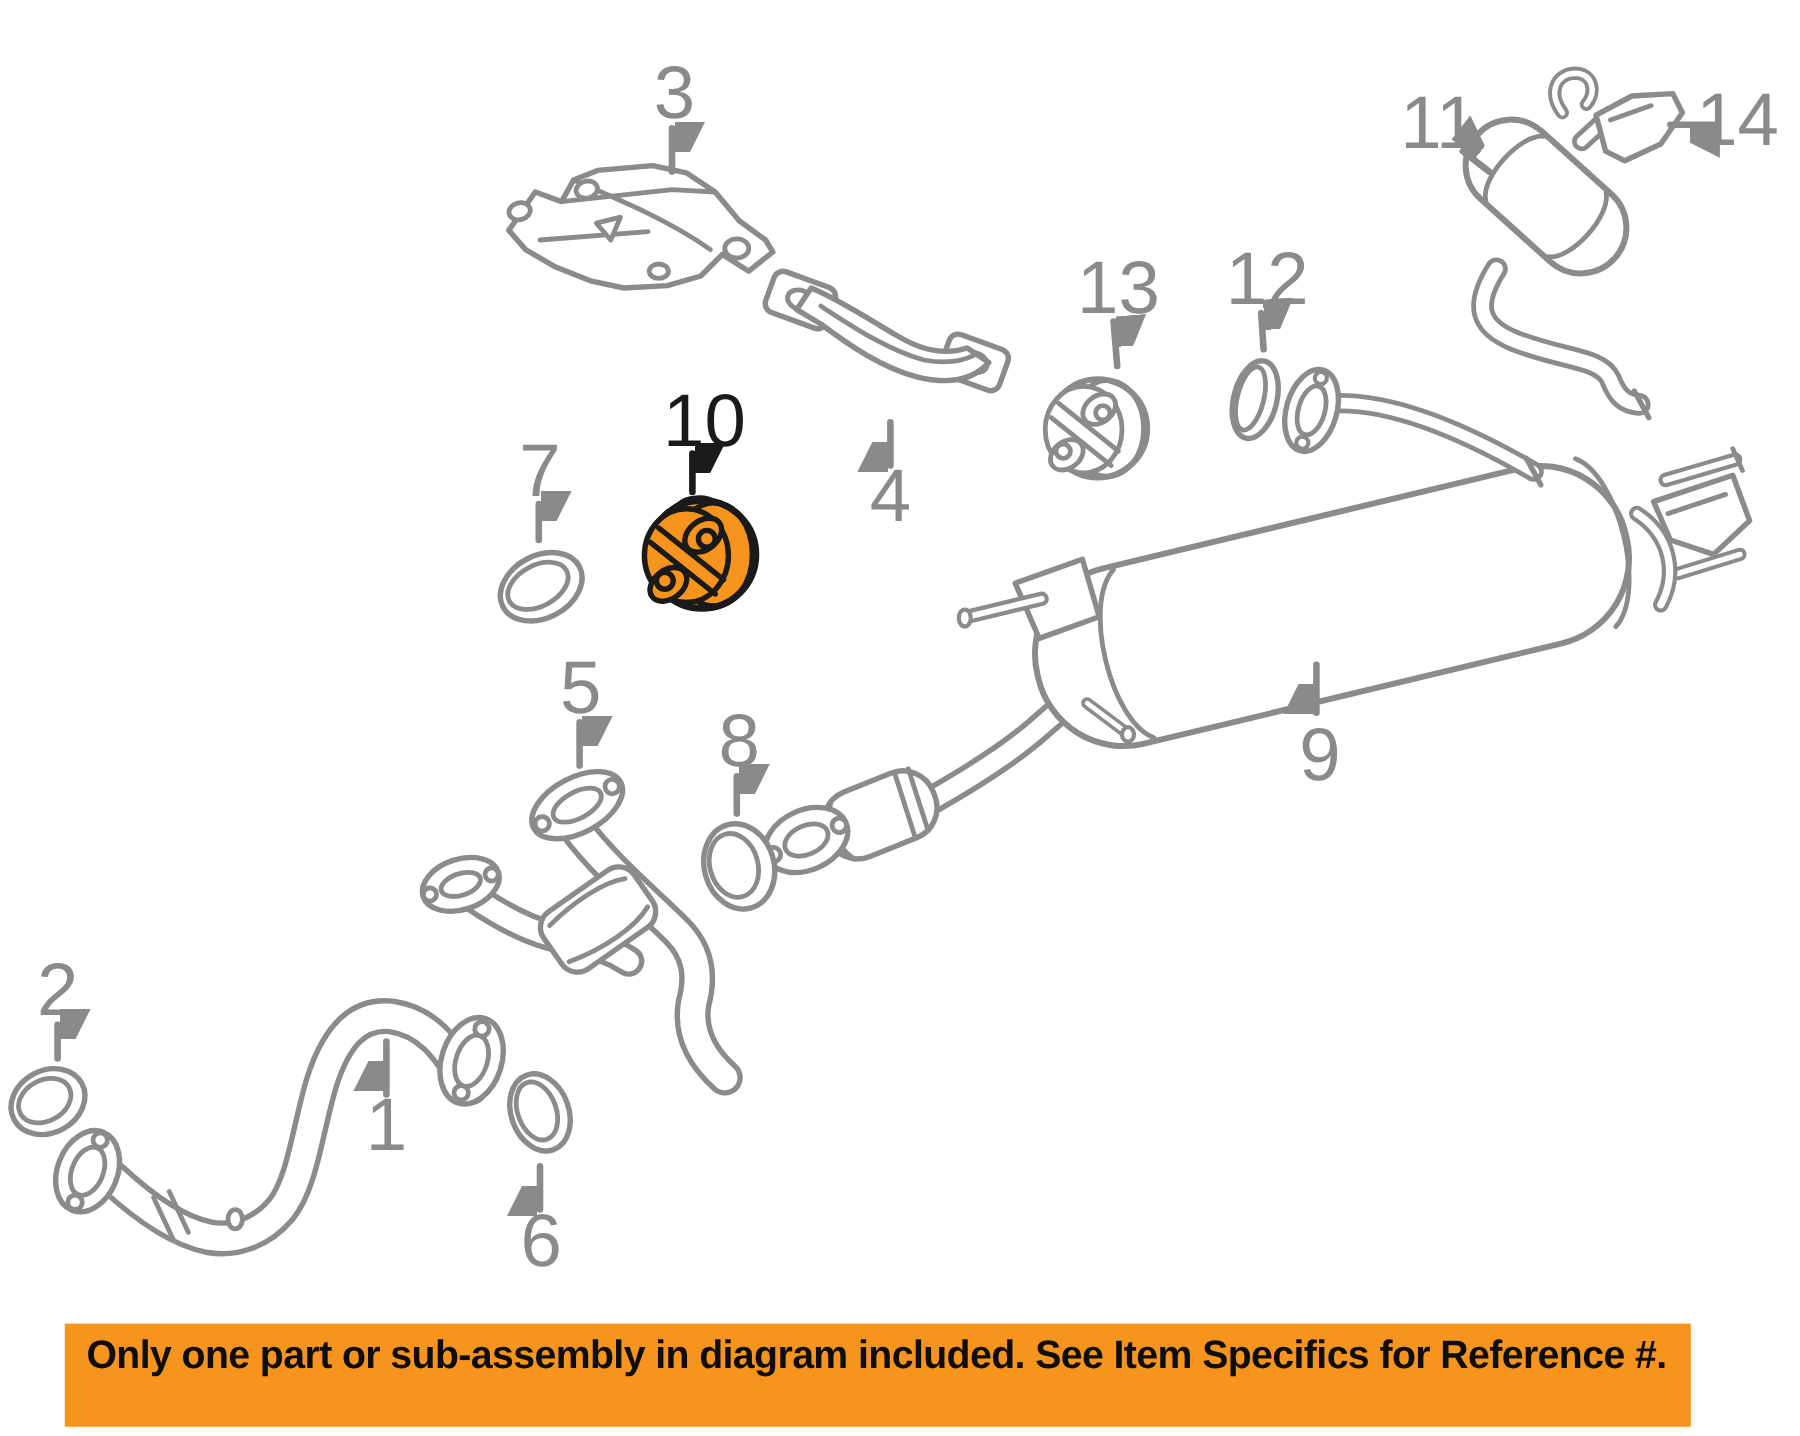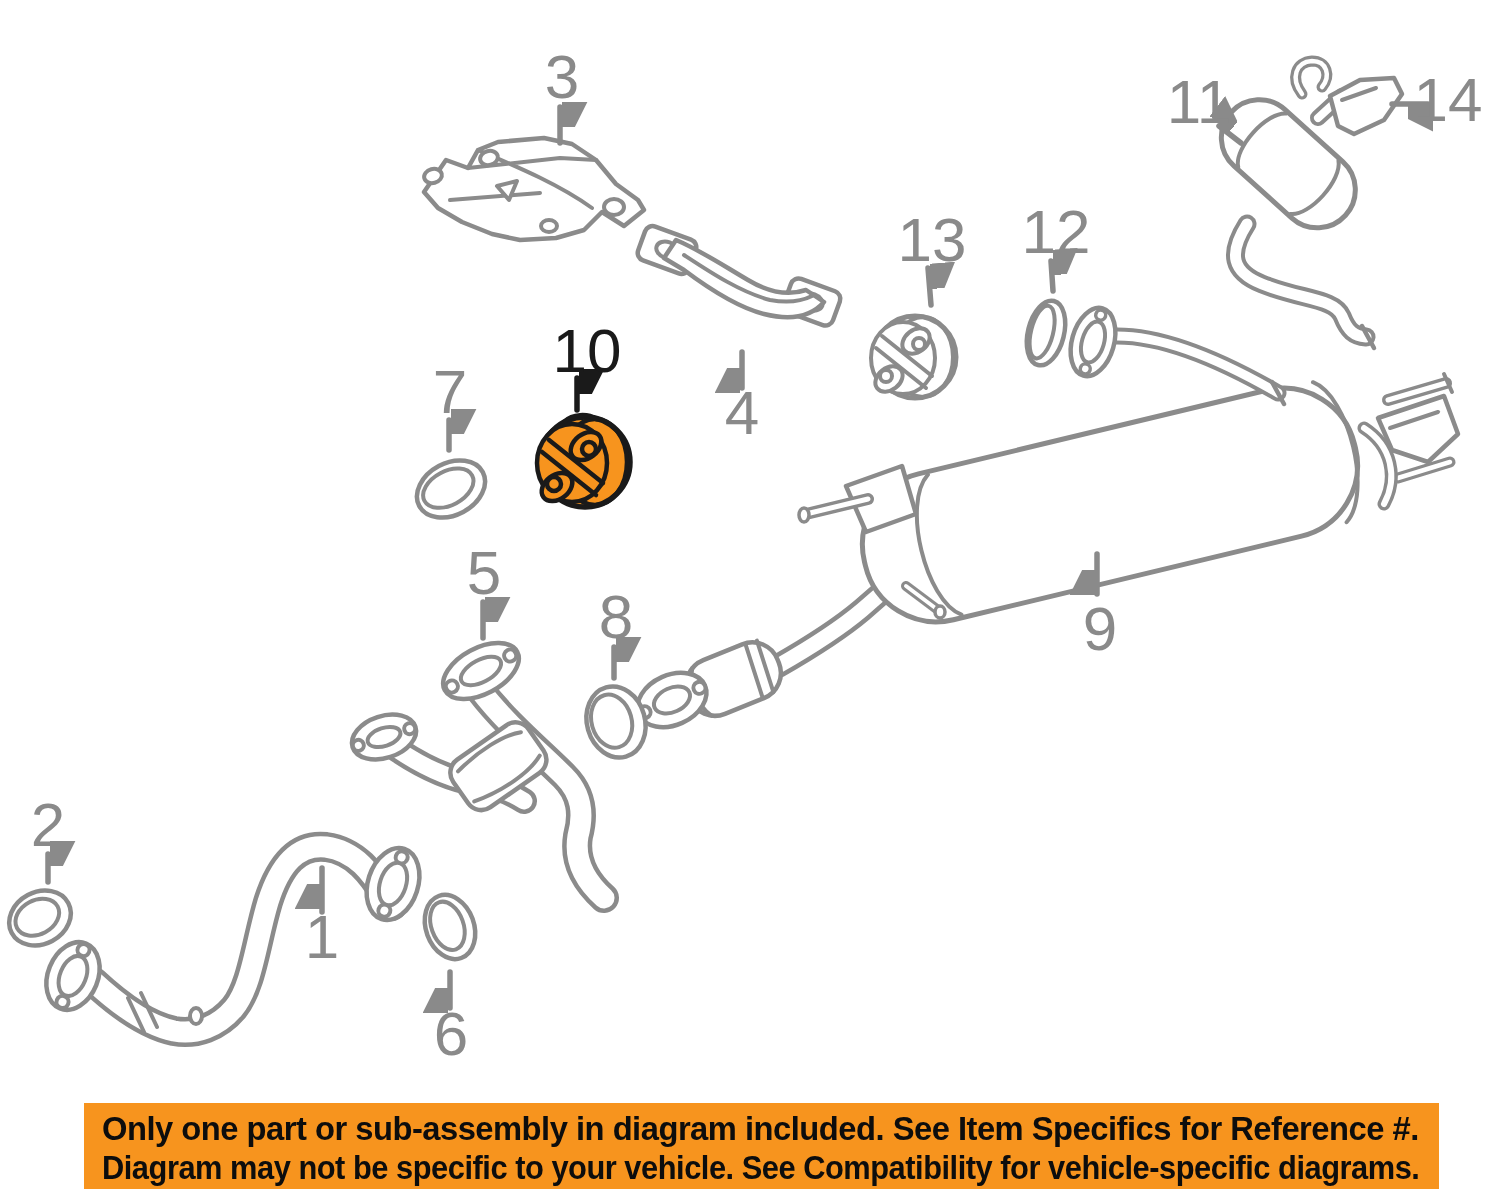--- a/index.html
+++ b/index.html
@@ -4,21 +4,21 @@
 <style>
   html,body{margin:0;padding:0;background:#ffffff;}
   .screen{
     position:relative;width:1500px;height:1197px;background:#ffffff;overflow:hidden;
     font-family:"Liberation Sans", sans-serif;
   }
   svg{position:absolute;left:0;top:0;}
   .callout-num{font-family:"Liberation Sans", sans-serif;font-size:62px;fill:#8a8a8a;text-anchor:middle;}
   .callout-num.hl{fill:#1a1a1a;}
   .banner{
-    position:absolute;left:84px;top:1103px;width:1355px;height:86px;
+    position:absolute;left:54px;top:1103px;width:1355px;height:86px;
     background:#F7941E;color:#0d0d0d;padding:6px 0 0 18px;box-sizing:border-box;overflow:hidden;
   }
   .banner .line{
     display:inline-block;white-space:nowrap;transform-origin:left center;
     font-weight:bold;font-size:33px;line-height:39px;letter-spacing:-0.5px;
   }
   .banner .row{height:39px;}
 </style>
 </head>
 <body>
@@ -280,17 +280,14 @@
     </g>
   </g>
 
   </g>
 </svg>
 
   <div class="banner">
     <div class="row">
       <span class="line fitx" style="transform: scaleX(0.990971);">Only one part or sub-assembly in diagram included. See Item Specifics for Reference #.</span>
     </div>
-    <div class="row">
-      <span class="line fitx" style="transform: scaleX(0.933381);">Diagram may not be specific to your vehicle. See Compatibility for vehicle-specific diagrams.</span>
-    </div>
   </div>
 </div>
 
 </body></html>

